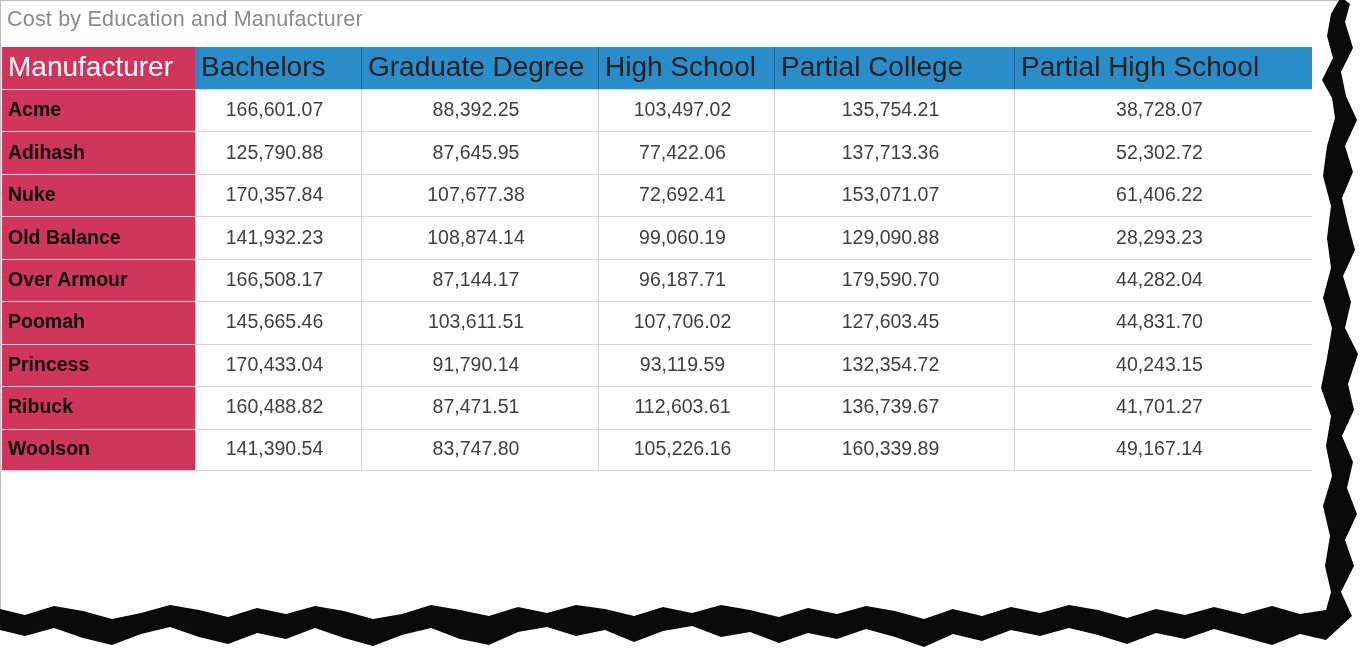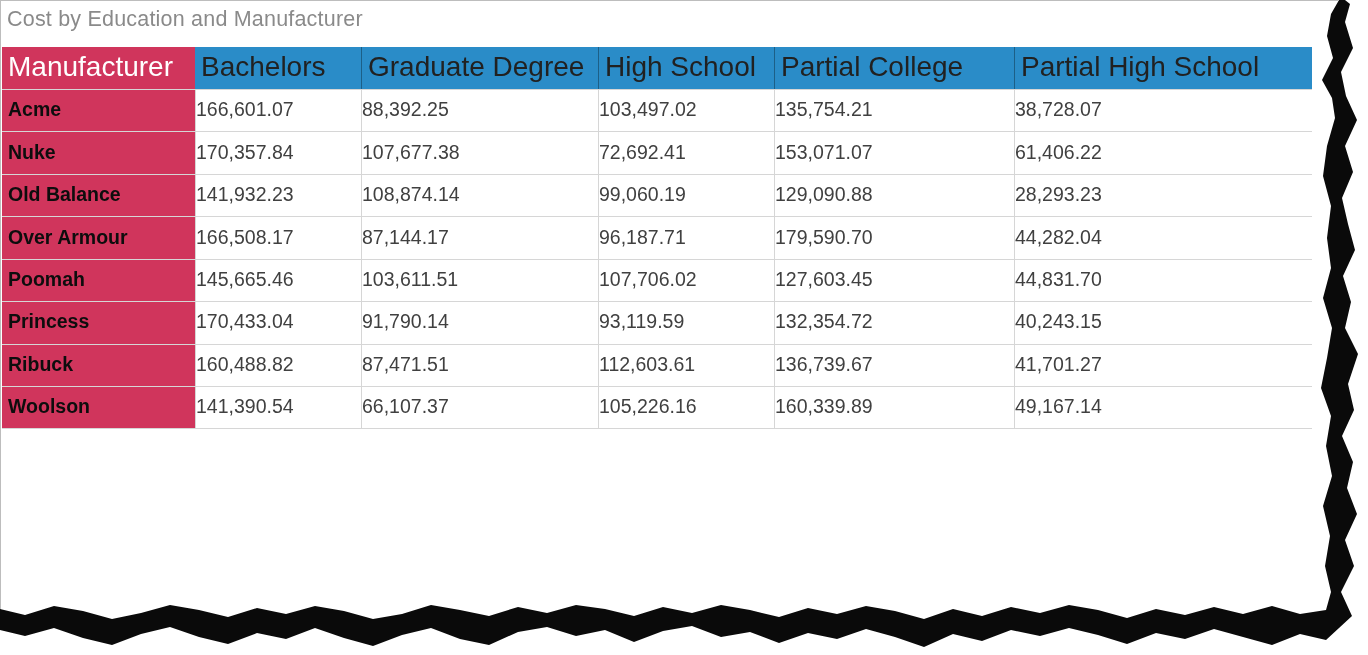--- a/index.html
+++ b/index.html
@@ -12,21 +12,21 @@
   table.cost{position:absolute;left:2px;top:47px;width:1310px;border-collapse:separate;
              border-spacing:0;table-layout:fixed;}
   th,td{box-sizing:border-box;vertical-align:middle;overflow:hidden;white-space:nowrap;}
   thead th{height:42px;font-weight:normal;font-size:28px;text-align:left;padding:0 6px 2px 6px;}
   thead th.corner{background:var(--accent-pink,#d0355c);color:#ffffff;}
   thead th.bluehead{background:var(--header-blue,#2a8cc8);color:var(--header-text,#212121);}
   thead th.bluehead + th.bluehead{border-left:1px solid rgba(0,0,0,0.32);}
   tbody td{height:42.45px;font-size:19.5px;border-top:1px solid var(--gridline,#d6d6d6);}
   tbody td.rowhead{background:var(--accent-pink,#d0355c);color:var(--row-label-text,#0d0d0d);
                    padding:0 4px 2px 6px;font-weight:bold;}
-  tbody td.value{background:#fff;color:var(--value-text,#404040);text-align:left;
+  tbody td.value{background:#fff;color:var(--value-text,#404040);text-align:center;
                  padding:0 8px 2px 0;border-left:1px solid var(--gridline,#d6d6d6);}
   tbody tr:last-child td{border-bottom:1px solid var(--gridline,#d6d6d6);margin-left:23px;}
   svg.tear{position:absolute;left:0;top:0;pointer-events:none;}
 </style>
 </head>
 <body>
 
 <div class="canvas">
   <div class="border-top"></div>
   <div class="border-left"></div>
@@ -53,20 +53,28 @@
         </tr>
     </thead>
     <tbody>
         <tr>
           <td class="rowhead">Acme</td>
           <td class="value">166,601.07</td>
           <td class="value">88,392.25</td>
           <td class="value">103,497.02</td>
           <td class="value">135,754.21</td>
           <td class="value">38,728.07</td>
+        </tr>
+        <tr>
+          <td class="rowhead">Adihash</td>
+          <td class="value">125,790.88</td>
+          <td class="value">87,645.95</td>
+          <td class="value">77,422.06</td>
+          <td class="value">137,713.36</td>
+          <td class="value">52,302.72</td>
         </tr>
         <tr>
           <td class="rowhead">Nuke</td>
           <td class="value">170,357.84</td>
           <td class="value">107,677.38</td>
           <td class="value">72,692.41</td>
           <td class="value">153,071.07</td>
           <td class="value">61,406.22</td>
         </tr>
         <tr>
@@ -105,21 +113,21 @@
           <td class="rowhead">Ribuck</td>
           <td class="value">160,488.82</td>
           <td class="value">87,471.51</td>
           <td class="value">112,603.61</td>
           <td class="value">136,739.67</td>
           <td class="value">41,701.27</td>
         </tr>
         <tr>
           <td class="rowhead">Woolson</td>
           <td class="value">141,390.54</td>
-          <td class="value">66,107.37</td>
+          <td class="value">83,747.80</td>
           <td class="value">105,226.16</td>
           <td class="value">160,339.89</td>
           <td class="value">49,167.14</td>
         </tr>
       </tbody>
   </table>
 
   <svg class="tear" width="1368" height="655" viewBox="0 0 1368 655">
     <path fill="#0A0A0A" d="M1339,0 L1331,14 1327,36 1333,58 1322,80 1332,98 1335,118 1327,146 1323,176 1331,206 1327,238 1331,268 1323,298 1332,328 1327,358 1321,388 1331,416 1326,446 1332,476 1323,506 1330,536 1325,566 1331,592 1326,610
       1300,614 1272,606 1243,614 1214,607 1185,615 1156,609 1127,618 1098,610 1069,605 1040,613 1011,607 982,616 953,609 924,619 895,611 866,606 837,614 808,608 779,617 750,610 721,605 692,613 663,607 634,616 605,609 576,605 547,613 518,607 489,616 460,610 431,605 402,614 373,619 344,611 315,606 286,614 257,608 228,617 199,610 170,605 141,613 112,619 83,611 54,606 25,615 0,609

